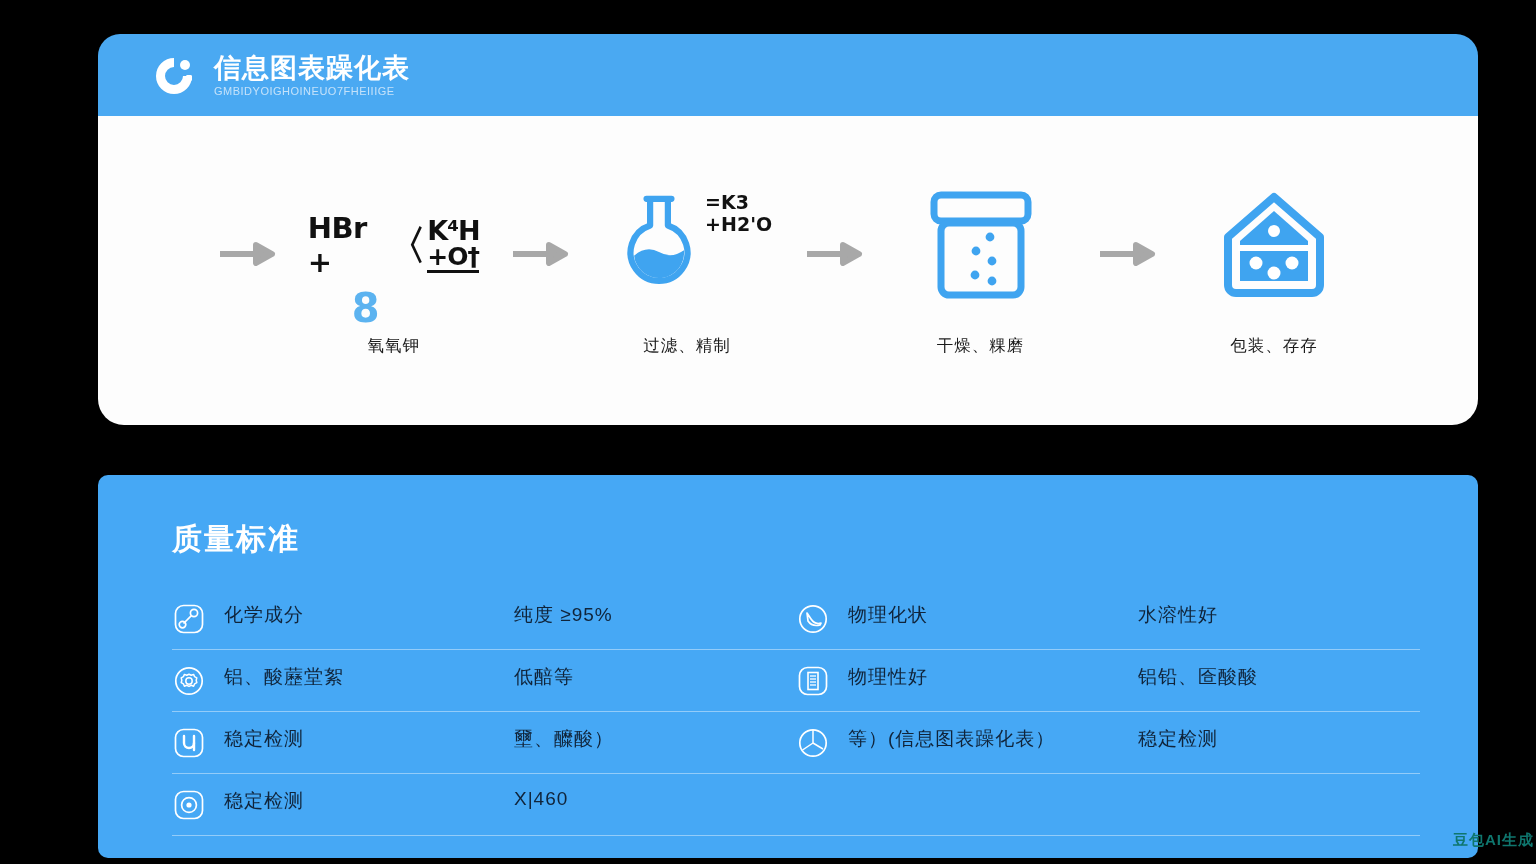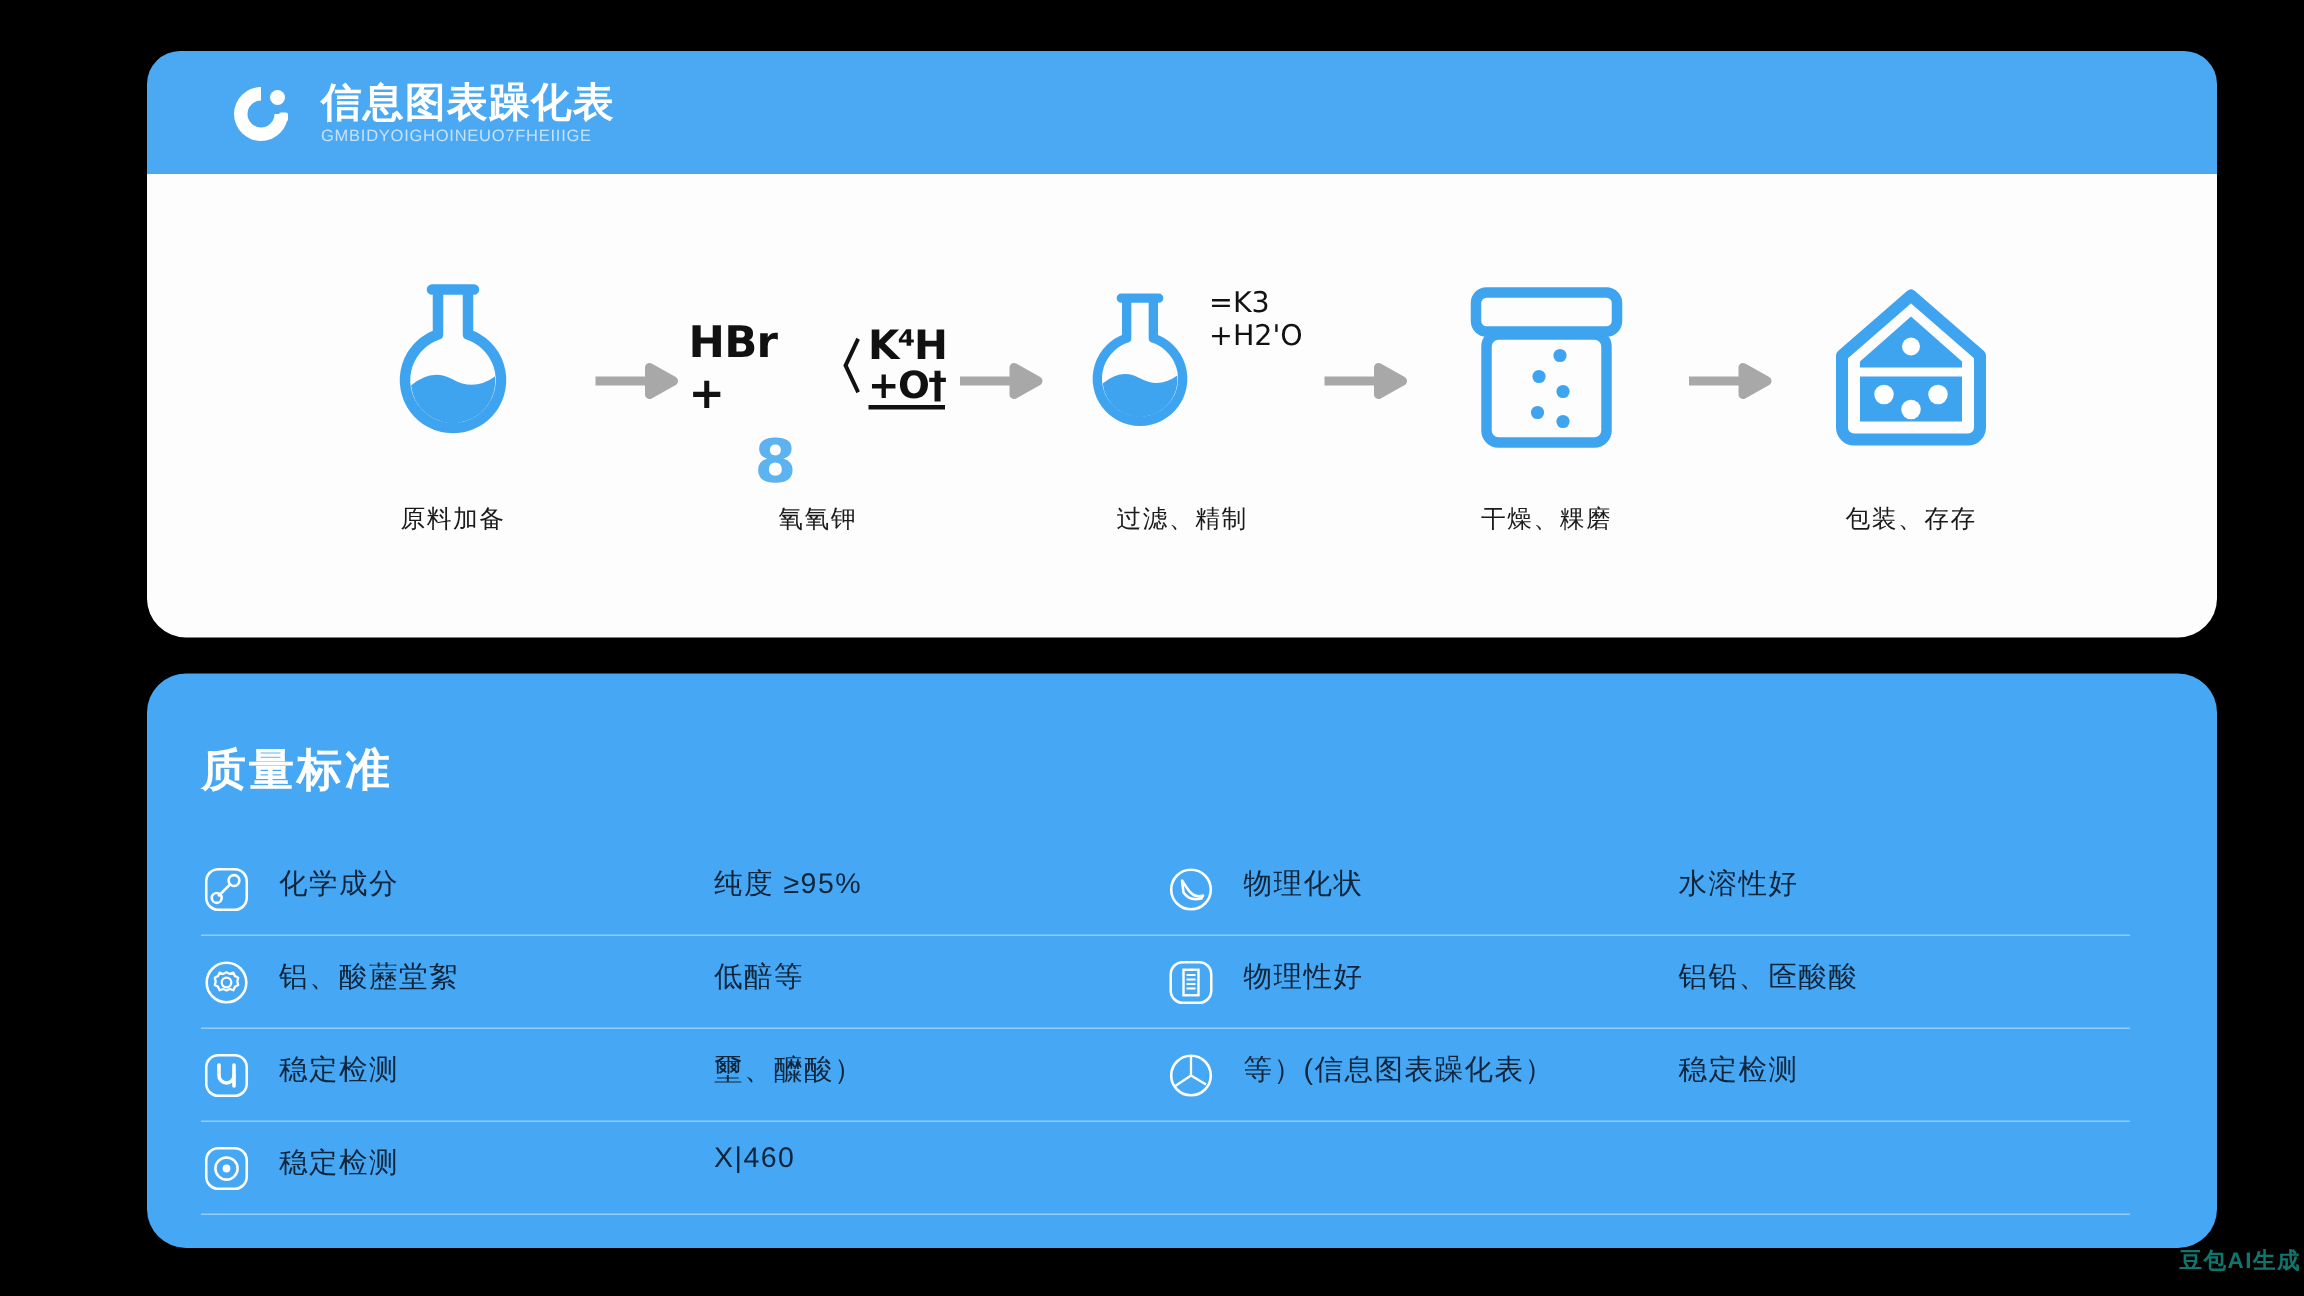--- a/index.html
+++ b/index.html
@@ -73,32 +73,32 @@
   .f-brace { font-size: 40px; font-weight: bold; margin: 0 1px 0 3px; line-height: .8;}
   .f-right { display: flex; flex-direction: column; align-items: flex-start; line-height: 1; }
   .f-top { font-size: 27px; font-weight: bold; letter-spacing: -1px; }
   .f-bot { font-size: 25px; font-weight: bold; letter-spacing: -1px; border-bottom: 3px solid #111; padding-bottom: 1px;}
   .f-eight {
     position: absolute; left: 44px; top: 74px;
     font-size: 40px; font-weight: bold; color: #5cb3f0;
   }
   .mini-formula {
     position: absolute; left: 104px; top: 6px;
-    font-size: 19px; font-weight: normal; color: #121212;
+    font-size: 19px; font-weight: bold; color: #121212;
     line-height: 1.18; white-space: nowrap;
     font-family: "DejaVu Sans", sans-serif;
   }
 
   
   .quality-panel {
-    position: absolute; left: 78px; top: 449px;
+    position: absolute; left: 78px; top: 475px;
     width: 1380px; height: 383px;
     background: #46A8F5;
-    border-radius: 26px;
-    padding: 44px 58px 0 36px;
+    border-radius: 10px;
+    padding: 44px 58px 0 74px;
   }
   .quality-title {
     font-size: 30px; font-weight: bold; color: #ffffff;
     letter-spacing: 2px; margin-bottom: 28px;
   }
   .q-row {
     display: flex; align-items: center;
     height: 62px;
     border-bottom: 1px solid rgba(255,255,255,0.42);
   }
@@ -142,29 +142,20 @@
     </div>
     <div class="brand-text">
       <div class="brand-title">信息图表躁化表</div>
       <div class="brand-sub">GMBIDYOIGHOINEUO7FHEIIIGE</div>
     </div>
   </div>
 
   <div class="process-card">
     <div class="steps">
 
-      <div class="step">
-        <div class="step-art">
-          <svg width="108" height="120" viewBox="0 0 108 120">
-            <path d="M40 8 h28 M44 8 v30 a32 32 0 1 0 20 0 v-30" fill="none" stroke="#3FA4F0" stroke-width="7" stroke-linecap="round" stroke-linejoin="round"></path>
-            <path d="M26 72 q14 -12 28 -4 q14 8 28 -2 a28 28 0 0 1 -56 6 Z" fill="#3FA4F0"></path>
-          </svg>
-        </div>
-        <div class="step-label">原料加备</div>
-      </div>
 
       <div class="arrow">
         <svg width="58" height="24" viewBox="0 0 58 24">
           <path d="M2 12 h38 M38 3 l16 9 l-16 9 Z" fill="#A8A8A8" stroke="#A8A8A8" stroke-width="6" stroke-linejoin="round"></path>
         </svg>
       </div>
 
       <div class="step">
         <div class="step-art">
           <div class="formula">

